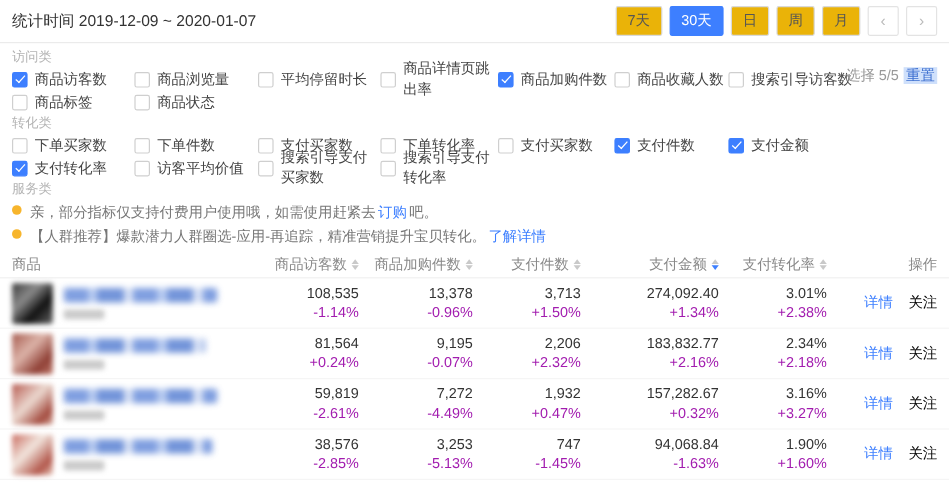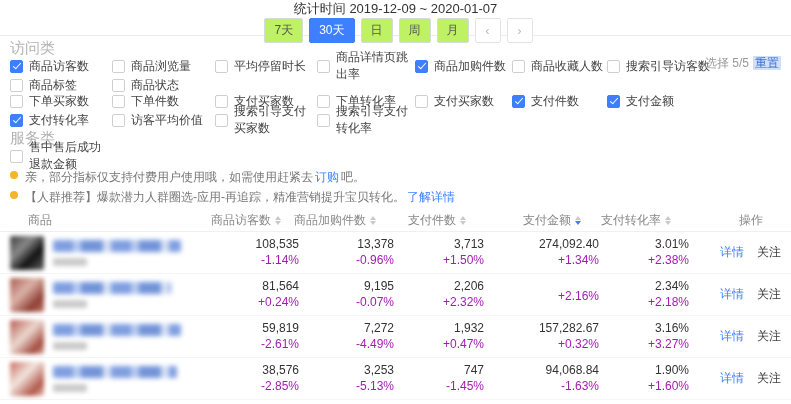--- a/index.html
+++ b/index.html
@@ -1,60 +1,60 @@
 <!DOCTYPE html>
 <html><head>
 <meta charset="utf-8">
 <style>
   html,body{margin:0;padding:0;background:#fff;}
   body{width:791px;height:404px;font-family:"Liberation Sans","DejaVu Sans",sans-serif;font-size:12px;color:#444;}
   .page{width:791px;height:404px;overflow:hidden;background:#fff;}
 
   
-  .topbar{height:36px;display:flex;align-items:center;justify-content:space-between;padding:0 10px;border-bottom:1px solid #ebebeb;box-sizing:border-box;flex-direction:column;}
+  .topbar{height:36px;display:flex;align-items:center;justify-content:space-between;padding:0 10px;border-bottom:1px solid #ebebeb;box-sizing:border-box;}
   .stat-time{font-size:13px;color:#333;}
   .range-group{display:flex;align-items:center;}
-  .rbtn{height:25px;min-width:25px;padding:0 9px;margin-left:6px;border:1px solid #d9d9d9;background:#bef264;color:#555;font-size:12px;border-radius:2px;box-sizing:border-box;cursor:pointer;font-family:inherit;}
+  .rbtn{height:25px;min-width:25px;padding:0 9px;margin-left:6px;border:1px solid #d9d9d9;background:#eab308;color:#555;font-size:12px;border-radius:2px;box-sizing:border-box;cursor:pointer;font-family:inherit;}
   .rbtn.active{background:#3d7fff;border-color:#3d7fff;color:#fff;}
   .navbtn{height:25px;width:26px;padding:0;margin-left:6px;border:1px solid #e3e3e3;background:#fff;color:#bbb;font-size:13px;border-radius:2px;box-sizing:border-box;cursor:pointer;font-family:inherit;}
 
   
   .filters{padding:2px 10px 0;position:relative;}
   .select-info{position:absolute;top:19px;right:10px;color:#999;}
   .reset-link{color:#3d6fd0;background:#cfe0fb;padding:0 2px;margin-left:4px;cursor:pointer;}
-  .group-label{font-size:15px;color:#b3b3b3;line-height:12px;margin:4px 0 4px;}
+  .group-label{font-size:11px;color:#b3b3b3;line-height:12px;margin:4px 0 4px;}
   .cb-grid{display:grid;grid-template-columns:102px 103px 102px 98px 97px 95px auto;row-gap:3px;}
   .cb{display:flex;align-items:center;height:16px;cursor:pointer;color:#444;}
   .box{width:13px;height:13px;border:1px solid #cfcfcf;border-radius:2px;background:#fff;box-sizing:border-box;margin-right:6px;position:relative;flex:none;}
   .box.checked{background:#3d7fff;border-color:#3d7fff;}
   .box.checked::after{content:"";position:absolute;left:3.5px;top:0.5px;width:3px;height:7px;border:solid #fff;border-width:0 1.8px 1.8px 0;transform:rotate(42deg);}
   .box.disabled{background:#ededed;border-color:#dcdcdc;}
 
   
   .notice{display:flex;align-items:flex-start;margin-top:7px;line-height:13px;color:#777;}
   .dot{width:8px;height:8px;border-radius:50%;background:#f7b52c;margin-right:7px;flex:none;}
   .link{color:#3d7fff;cursor:pointer;}
   .notice .link{margin:0 2px;}
 
   
   .table{margin-top:6px;}
-  .thead{display:flex;align-items:center;height:21px;padding:0 28px;color:#888;border-bottom:1px solid #f0f0f0;}
+  .thead{display:flex;align-items:center;height:21px;padding:0 10px;color:#888;border-bottom:1px solid #f0f0f0;}
   .trow{display:flex;align-items:center;height:41px;padding:0 10px;border-bottom:1px solid #f5f5f5;}
   .col-product{flex:1;display:flex;align-items:center;min-width:0;}
   .col-num{width:112px;text-align:right;}
   .col-cart{width:95px;}
   .col-payqty{width:90px;}
   .col-payamt{width:115px;}
   .col-payrate{width:90px;}
   .col-action{width:92px;text-align:right;white-space:nowrap;}
   .thead .hcell{display:inline-flex;align-items:center;justify-content:flex-end;width:100%;}
   .val{color:#333;line-height:13px;}
   .delta{color:#a21caf;line-height:13px;margin-top:3px;}
   .detail-link{color:#3d7fff;margin-right:13px;cursor:pointer;text-align:right;}
-  .follow-link{color:#404040;cursor:pointer;}
+  .follow-link{color:#000000;cursor:pointer;}
 
   .sort{display:inline-flex;flex-direction:column;margin-left:4px;}
   .sort i{display:block;width:0;height:0;border-left:3.5px solid transparent;border-right:3.5px solid transparent;}
   .sort .up{border-bottom:4px solid #c9c9c9;margin-bottom:1.5px;}
   .sort .down{border-top:4px solid #c9c9c9;}
   .sort .down.active{border-top-color:#3d7fff;}
 
   
   .thumb{width:34px;height:34px;border-radius:2px;filter:blur(2px);flex:none;margin-right:9px;}
   .thumb.t1{background:linear-gradient(135deg,#3a3a3a 0%,#8a8a8a 35%,#111 65%,#666 100%);}
@@ -123,20 +123,21 @@
       <label class="cb">
           <span class="box"></span>
           <span>商品标签</span>
         </label>
       <label class="cb">
           <span class="box"></span>
           <span>商品状态</span>
         </label>
     </div>
 
+    <div class="group-label">转化类</div>
     <div class="cb-grid">
       <label class="cb">
           <span class="box"></span>
           <span>下单买家数</span>
         </label>
       <label class="cb">
           <span class="box"></span>
           <span>下单件数</span>
         </label>
       <label class="cb">
@@ -171,26 +172,20 @@
           <span class="box"></span>
           <span>搜索引导支付买家数</span>
         </label>
       <label class="cb">
           <span class="box"></span>
           <span>搜索引导支付转化率</span>
         </label>
     </div>
 
     <div class="group-label">服务类</div>
-    <div class="cb-grid">
-      <label class="cb">
-          <span class="box"></span>
-          <span>售中售后成功退款金额</span>
-        </label>
-    </div>
 
     <div class="notice">
       <span class="dot"></span>
       <span>亲，部分指标仅支持付费用户使用哦，如需使用赶紧去</span>
       <span class="link">订购</span>
       <span>吧。</span>
     </div>
     <div class="notice">
       <span class="dot"></span>
       <span>【人群推荐】爆款潜力人群圈选-应用-再追踪，精准营销提升宝贝转化。</span>
@@ -284,20 +279,21 @@
         </div>
       <div class="col-num col-cart">
           <div class="val">9,195</div>
           <div class="delta">-0.07%</div>
         </div>
       <div class="col-num col-payqty">
           <div class="val">2,206</div>
           <div class="delta">+2.32%</div>
         </div>
       <div class="col-num col-payamt">
+          <div class="val">183,832.77</div>
           <div class="delta">+2.16%</div>
         </div>
       <div class="col-num col-payrate">
           <div class="val">2.34%</div>
           <div class="delta">+2.18%</div>
         </div>
       <div class="col-action"><span class="detail-link">详情</span><span class="follow-link">关注</span></div>
     </div>
 
     <div class="trow">

